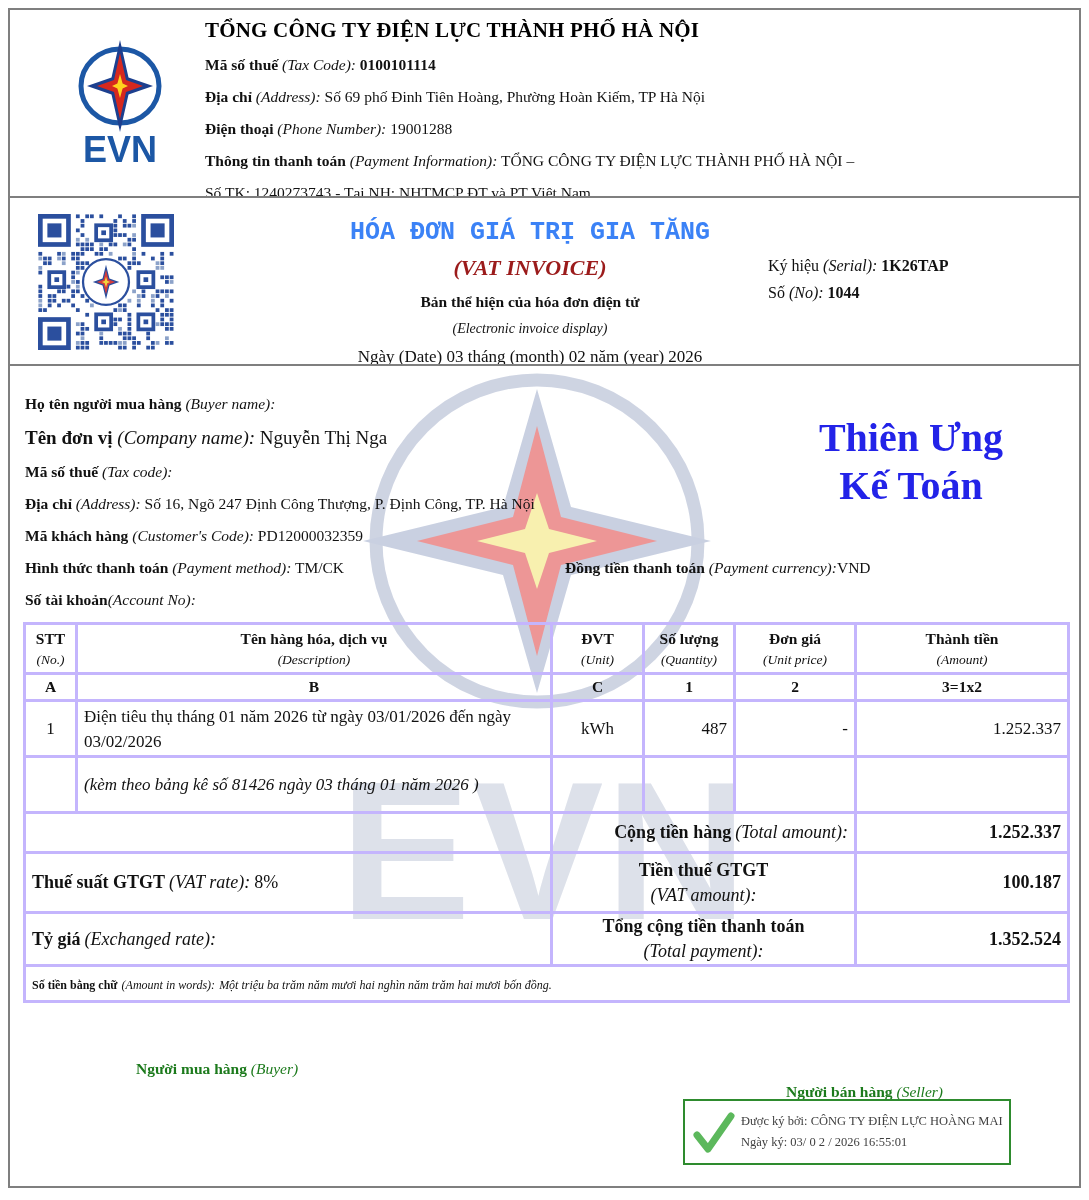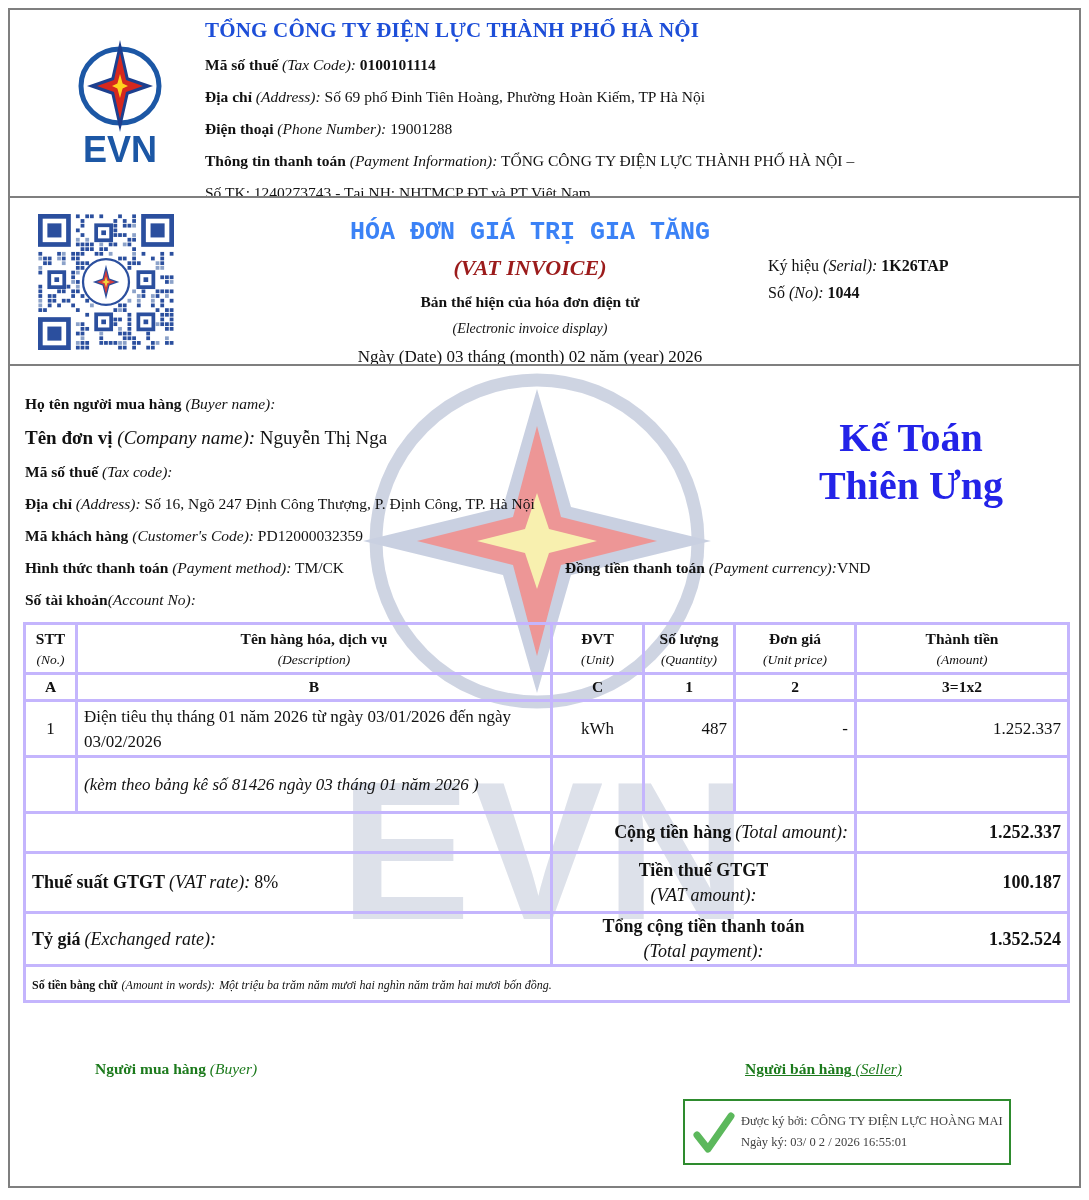--- a/index.html
+++ b/index.html
@@ -7,21 +7,21 @@
         padding:8px 8px 0 8px;font-family:"Liberation Serif","DejaVu Serif",serif;color:#111;}
   .sec{position:relative;box-sizing:border-box;border:2px solid #7f7f7f;background:#fff;width:1073px;}
   .sec + .sec{margin-top:-2px;}
   .sec1{height:190px;}
   .sec2{height:170px;}
   .sec3{height:824px;overflow:hidden;}
 
   
   .logo-wrap{position:absolute;left:38px;top:18px;width:150px;height:140px;}
   .head-text{position:absolute;left:195px;top:8px;width:860px;}
-  .company-name{font-size:21px;font-weight:bold;color:#1d4ed8;letter-spacing:.2px;margin-bottom:12px;}
+  .company-name{font-size:21px;font-weight:bold;color:#000000;letter-spacing:.2px;margin-bottom:12px;}
   .hline{font-size:15.5px;margin-bottom:12px;line-height:20px;}
   .lbl{font-weight:bold;}
   .en{font-style:italic;font-weight:normal;text-align:center;}
   .strong{font-weight:bold;}
 
   
   .qr-wrap{position:absolute;left:28px;top:16px;width:136px;height:136px;}
   .title-block{position:absolute;left:250px;top:20px;width:540px;text-align:center;}
   .inv-title{font-size:25px;font-weight:bold;color:#3b82f6;margin-bottom:8px;font-family:Liberation Mono, monospace;}
   .inv-sub{font-size:22px;font-weight:bold;font-style:italic;color:#9b1b1b;margin-bottom:12px;}
@@ -52,23 +52,23 @@
   td.c{text-align:center;} td.r{text-align:right;}
   .cell-desc{font-size:17px;line-height:25px;padding-left:4px;}
   .cell-data{font-size:17px;}
   .note{font-style:italic;text-align:justify;font-size:17px;line-height:26px;}
   tr.trow{height:40px;} tr.vrow{height:60px;} tr.grow{height:50px;} tr.wrow{height:36px;}
   .tot-lbl{font-size:18px;} .tot-val{font-size:18px;font-weight:bold;}
   td.mid-c{text-align:center;vertical-align:middle;line-height:24px;}
   .words{font-size:12px;font-family:Liberation Serif, serif;}
 
   .sig-label{position:absolute;font-size:15.5px;color:#1c7a1c;}
-  .sig-label .lbl{color:#1c7a1c;}
+  .sig-label .lbl{color:#1c7a1c;margin-left:41px;}
   .sig-buyer{left:85px;top:694px;}
-  .sig-seller{left:735px;top:694px;text-decoration:underline;}
+  .sig-seller{left:735px;top:717px;}
   .sig-box{position:absolute;left:673px;top:733px;width:328px;height:66px;box-sizing:border-box;
            border:2px solid #2e8b2e;background:#fff;}
   .sig-box .check{position:absolute;left:8px;top:10px;}
   .sig-box .sig-text{position:absolute;left:56px;top:10px;font-size:12.5px;line-height:21px;color:#404040;}
 </style>
 </head>
 <body>
 
 <div class="page">
 
@@ -377,22 +377,22 @@
 
     <svg class="watermark" viewBox="-230 -220 460 440">
       <circle r="161" fill="none" stroke="#c3cadc" stroke-width="13"></circle>
       <path d="M0,-152 L34,-34 L174,0 L34,34 L0,152 L-34,34 L-174,0 L-34,-34 Z" fill="#bcc5da"></path>
       <path d="M0,-115 L24,-24 L120,0 L24,24 L0,115 L-24,24 L-120,0 L-24,-24 Z" fill="#e97c7c"></path>
       <path d="M0,-48 L12,-12 L60,0 L12,12 L0,48 L-12,12 L-60,0 L-12,-12 Z" fill="#f7ed9c"></path>
     </svg>
     <div class="wm-evn">EVN</div>
 
     <div class="stamp">
+      <div>Thiên Ưng</div>
       <div>Kế Toán</div>
-      <div>Thiên Ưng</div>
     </div>
 
     <div class="buyer">
       <div class="bline">
         <span class="lbl">Họ tên người mua hàng</span>
         <span class="en">(Buyer name):</span>
         <span></span>
       </div>
       <div class="bline big">
         <span class="lbl">Tên đơn vị</span>

